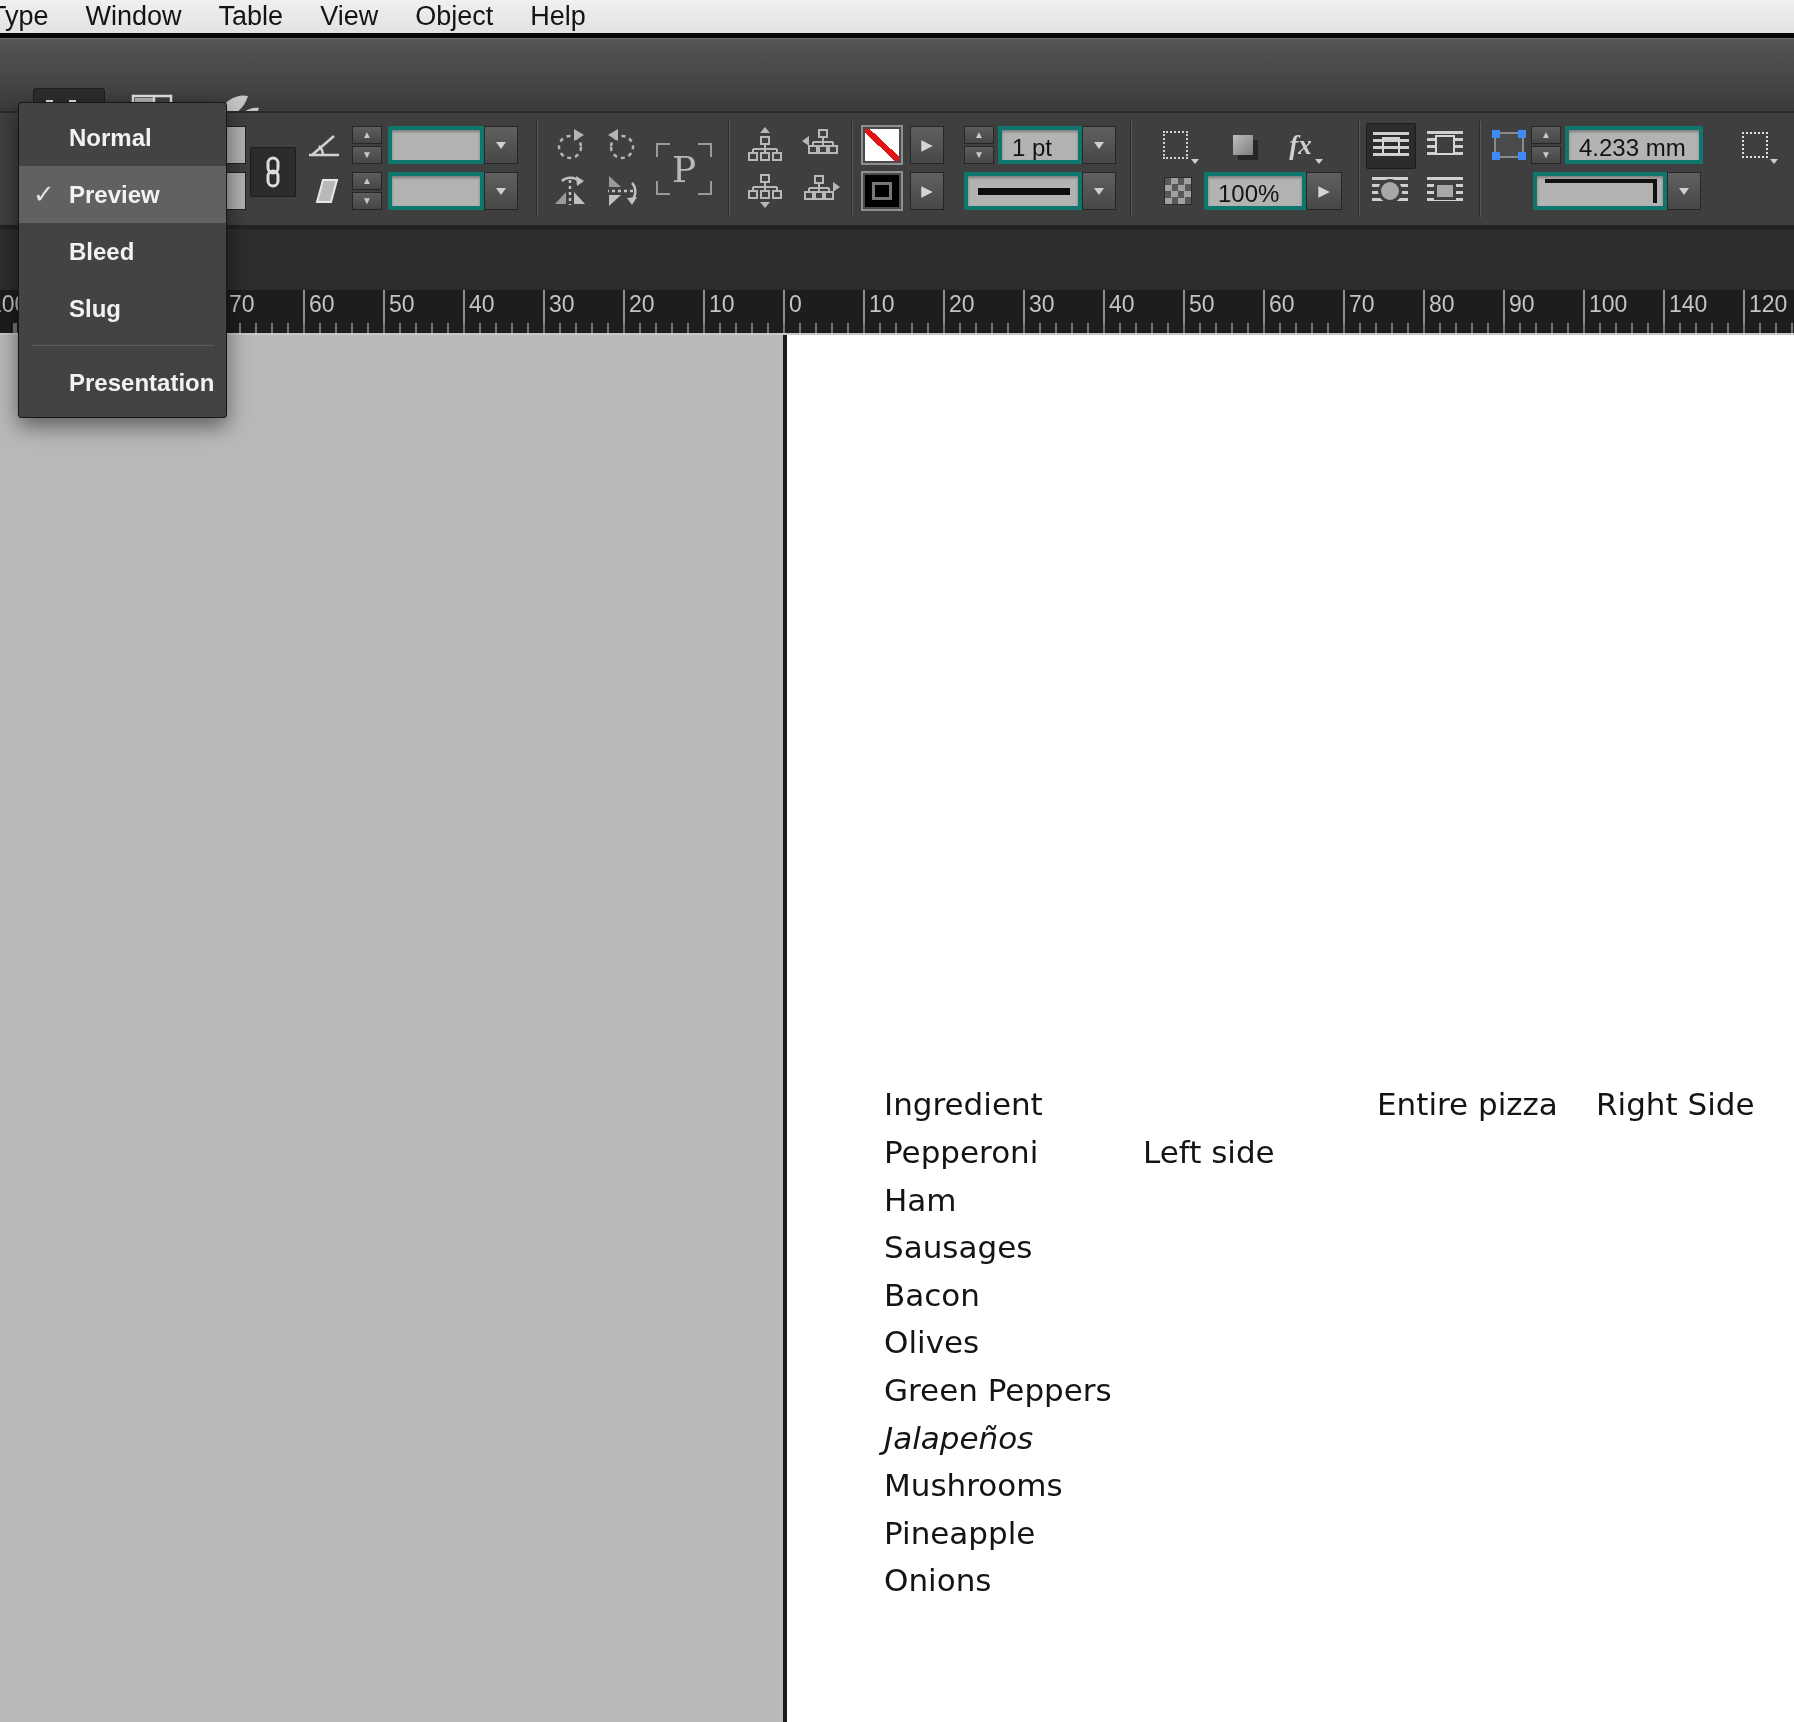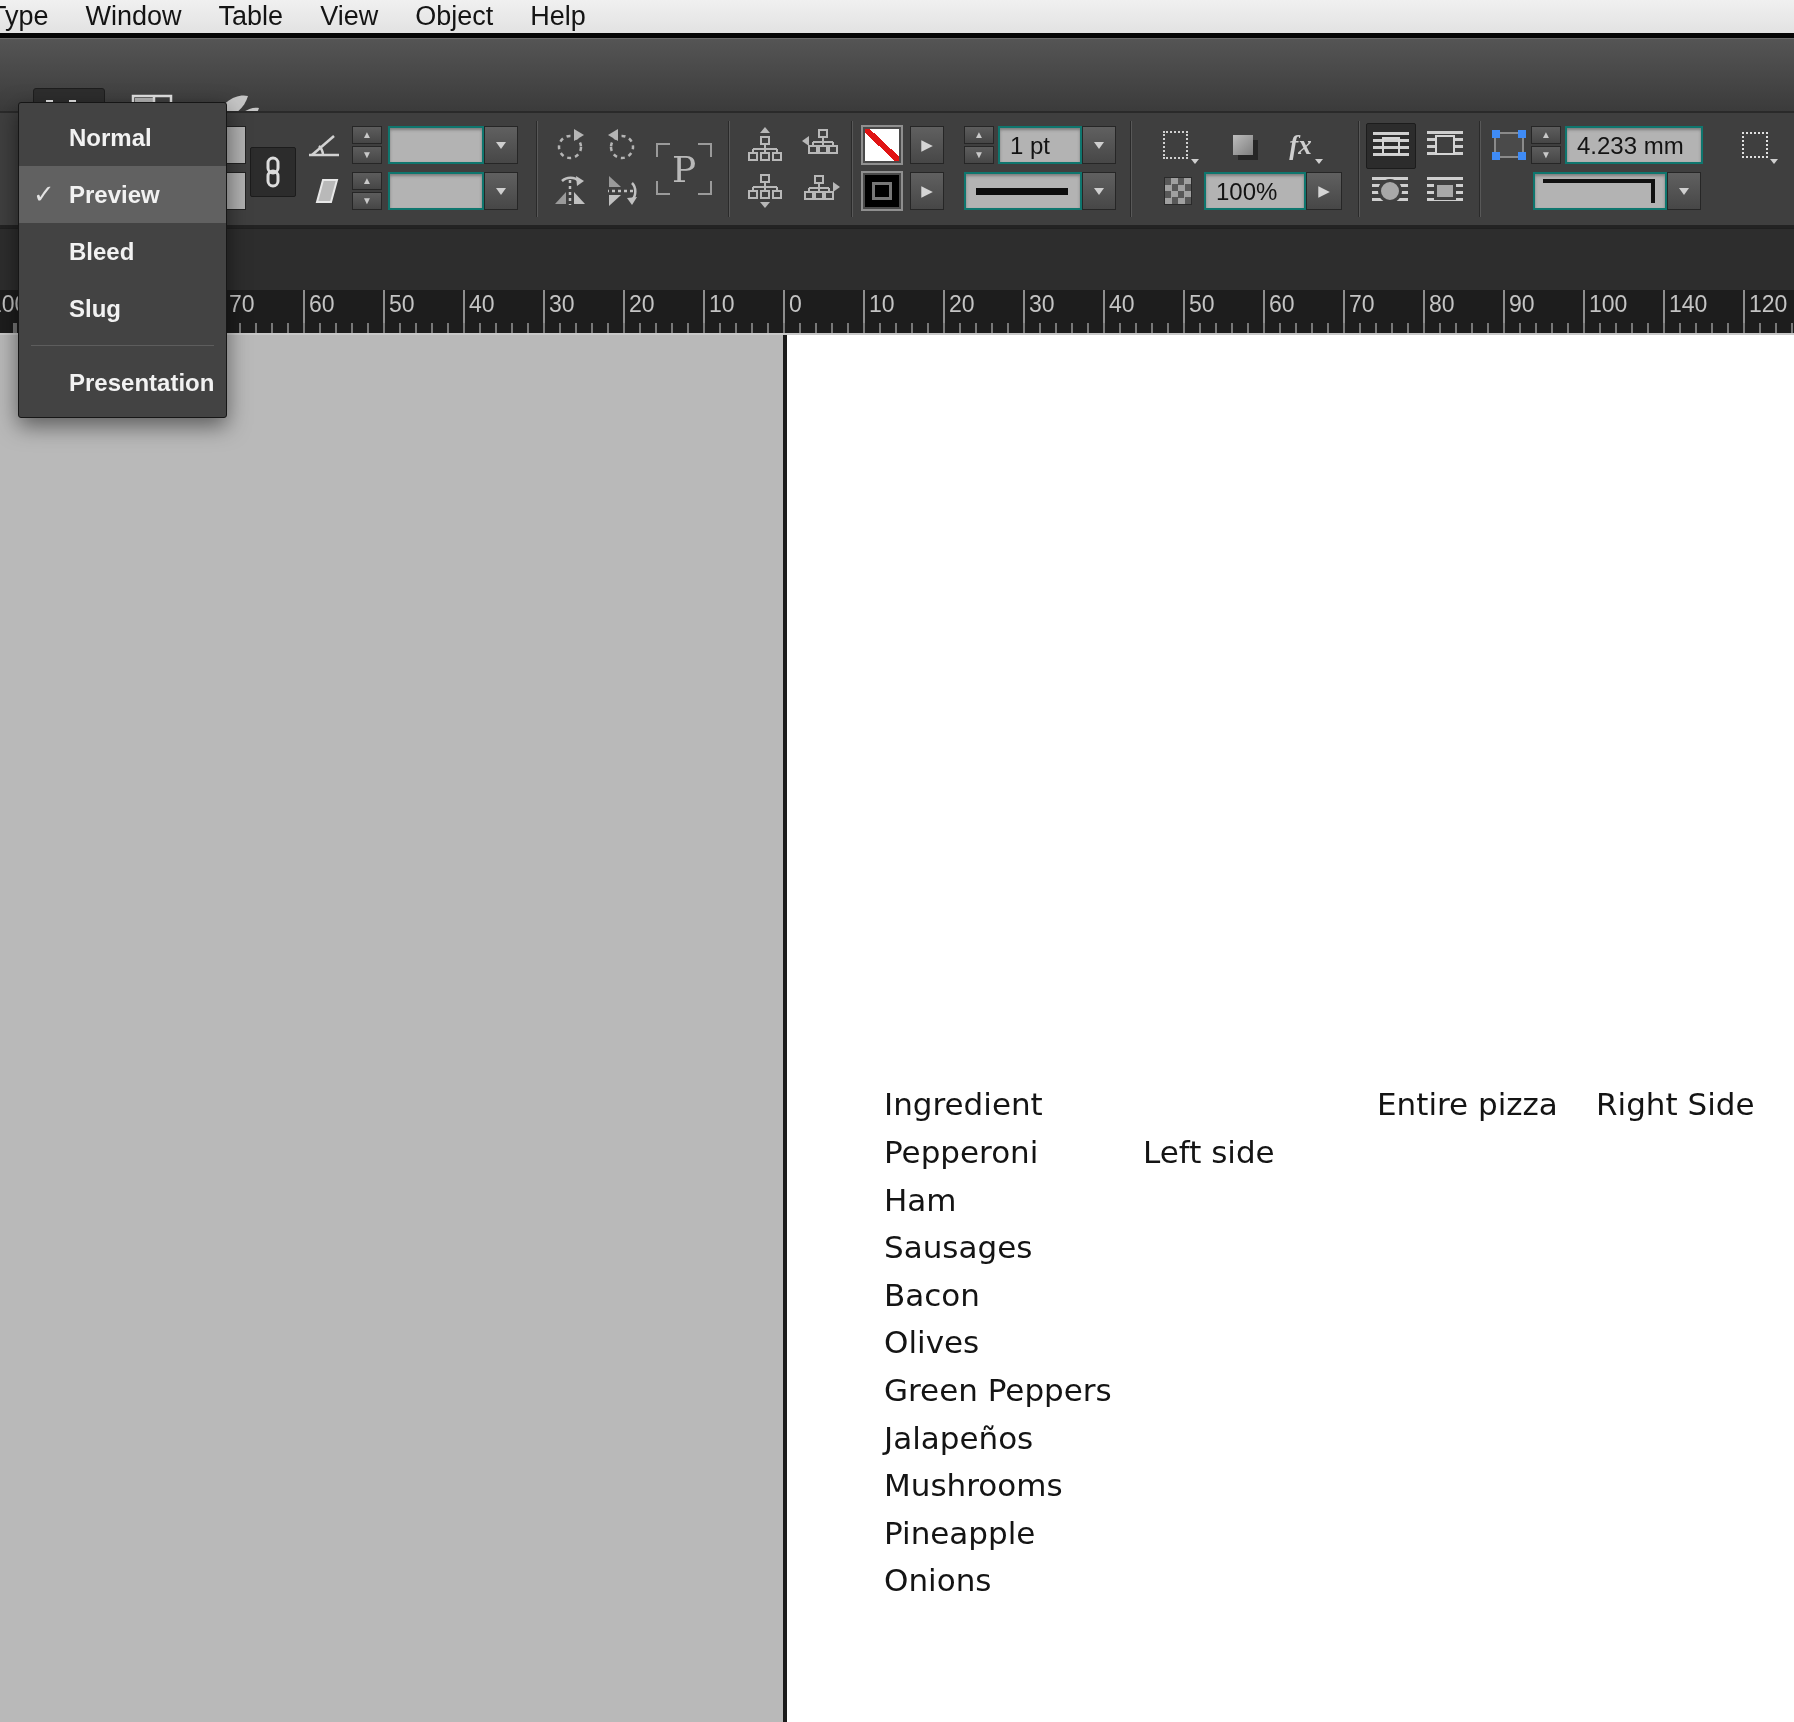--- a/index.html
+++ b/index.html
@@ -18,21 +18,21 @@
   .btn-flat{position:absolute;display:flex;align-items:center;justify-content:center;gap:7px;}
   .tri-down{width:0;height:0;border-left:7px solid transparent;border-right:7px solid transparent;border-top:9px solid #cfcfcf;}
   .tri-down.sm{border-left-width:5px;border-right-width:5px;border-top-width:7px;}
 
   
   .control-panel{position:absolute;left:0;top:111px;width:100%;height:117px;background:#3f3f3f;border-top:2px solid #2a2a2a;border-bottom:3px solid #232323;box-sizing:border-box;}
   .cp{position:absolute;}
   .r1{top:13px;height:38px;}
   .r2{top:59px;height:38px;}
   .cp-divider{position:absolute;top:8px;bottom:8px;width:1px;background:#2a2a2a;box-shadow:1px 0 0 #585858;}
-  .field{background:#b3b3b3;border:2px solid #0f766e;box-shadow:inset 0 2px 3px rgba(0,0,0,.3);color:#131313;font-size:24px;line-height:36px;padding:0 0 0 10px;box-sizing:border-box;height:38px;white-space:nowrap;overflow:hidden;}
+  .field{background:#b3b3b3;border:4px solid #0f766e;box-shadow:inset 0 2px 3px rgba(0,0,0,.3);color:#131313;font-size:24px;line-height:36px;padding:0 0 0 10px;box-sizing:border-box;height:38px;white-space:nowrap;overflow:hidden;}
   .combo-arrow{background:linear-gradient(#606060,#474747);border:1px solid #262626;display:flex;align-items:center;justify-content:center;height:38px;box-sizing:border-box;}
   .stepper{display:flex;flex-direction:column;gap:2px;width:30px;height:38px;}
   .stepper .st{flex:1;background:linear-gradient(#5d5d5d,#464646);border:1px solid #262626;color:#c9c9c9;font-size:10px;line-height:1;display:flex;align-items:center;justify-content:center;}
   .icon-btn{display:flex;align-items:center;justify-content:center;}
   .pressed-sq{background:#2c2c2c;border:1px solid #1c1c1c;border-radius:2px;}
   .swatch-frame{border:2px solid #8f8f8f;box-sizing:border-box;background:#4a4a4a;padding:2px;width:42px;height:40px;}
   .swatch-none{width:100%;height:100%;background:linear-gradient(to top right,#fff 44%,#e01414 44%,#e01414 57%,#fff 57%);}
   .swatch-black{width:100%;height:100%;background:#000;position:relative;}
   .swatch-black:after{content:"";position:absolute;inset:7px;border:3px solid #777;}
   .fx-label{font-size:27px;font-style:italic;font-weight:bold;color:#cfcfcf;font-family:"Liberation Serif",serif;}
@@ -395,21 +395,21 @@
           <span style="left: 1377px; top: 745px;">Entire pizza</span>
           <span style="left: 1596px; top: 745px;">Right Side</span>
         </div>
       <div>
           <span style="left: 884px; top: 793px;">Pepperoni</span>
           <span style="left: 884px; top: 840.6px;">Ham</span>
           <span style="left: 884px; top: 888.2px;">Sausages</span>
           <span style="left: 884px; top: 935.8px;">Bacon</span>
           <span style="left: 884px; top: 983.4px;">Olives</span>
           <span style="left: 884px; top: 1031px;">Green Peppers</span>
-          <span style="left: 884px; top: 1078.6px;">Jalapeños</span>
+          <span style="left: 884px; top: 1078.6px; font-style: italic;">Jalapeños</span>
           <span style="left: 884px; top: 1126.2px;">Mushrooms</span>
           <span style="left: 884px; top: 1173.8px; text-align: right;">Pineapple</span>
           <span style="left: 884px; top: 1221.4px;">Onions</span>
         </div>
     </div>
   </div>
 
   <div class="vmenu">
       <div class="menu-item">
         <span class="check"></span>

